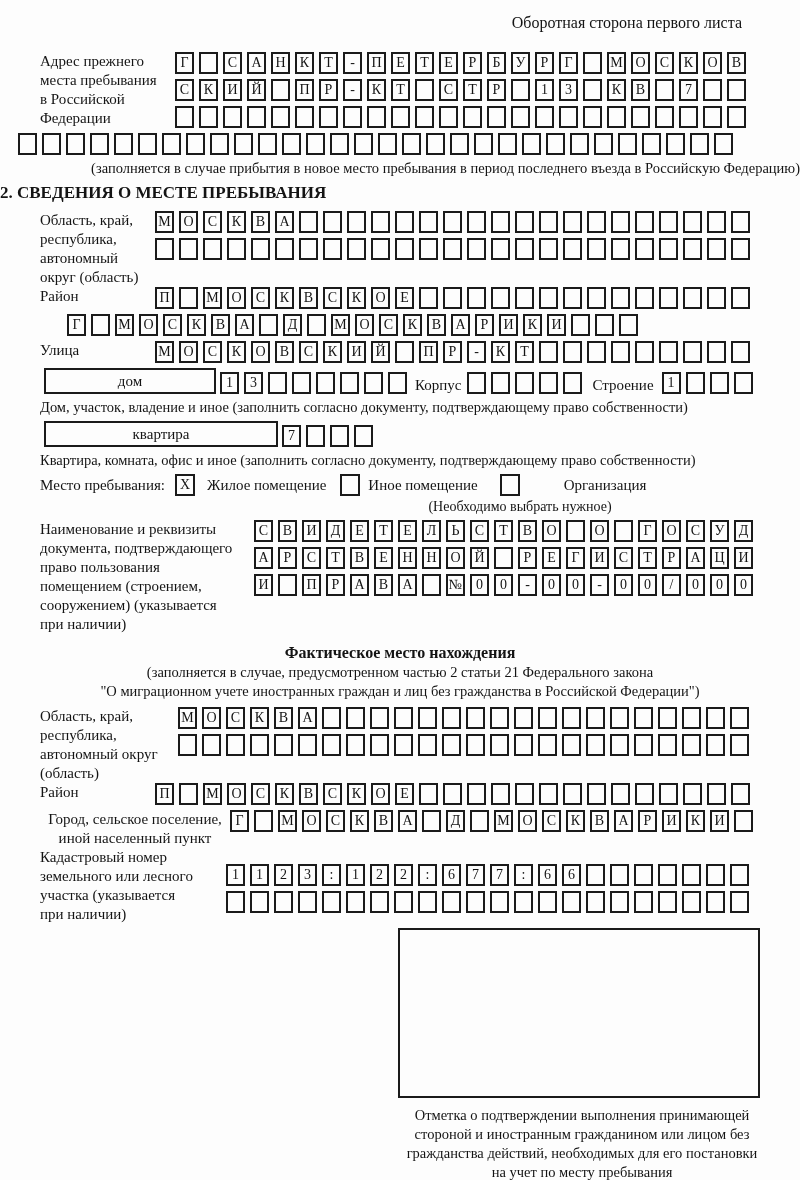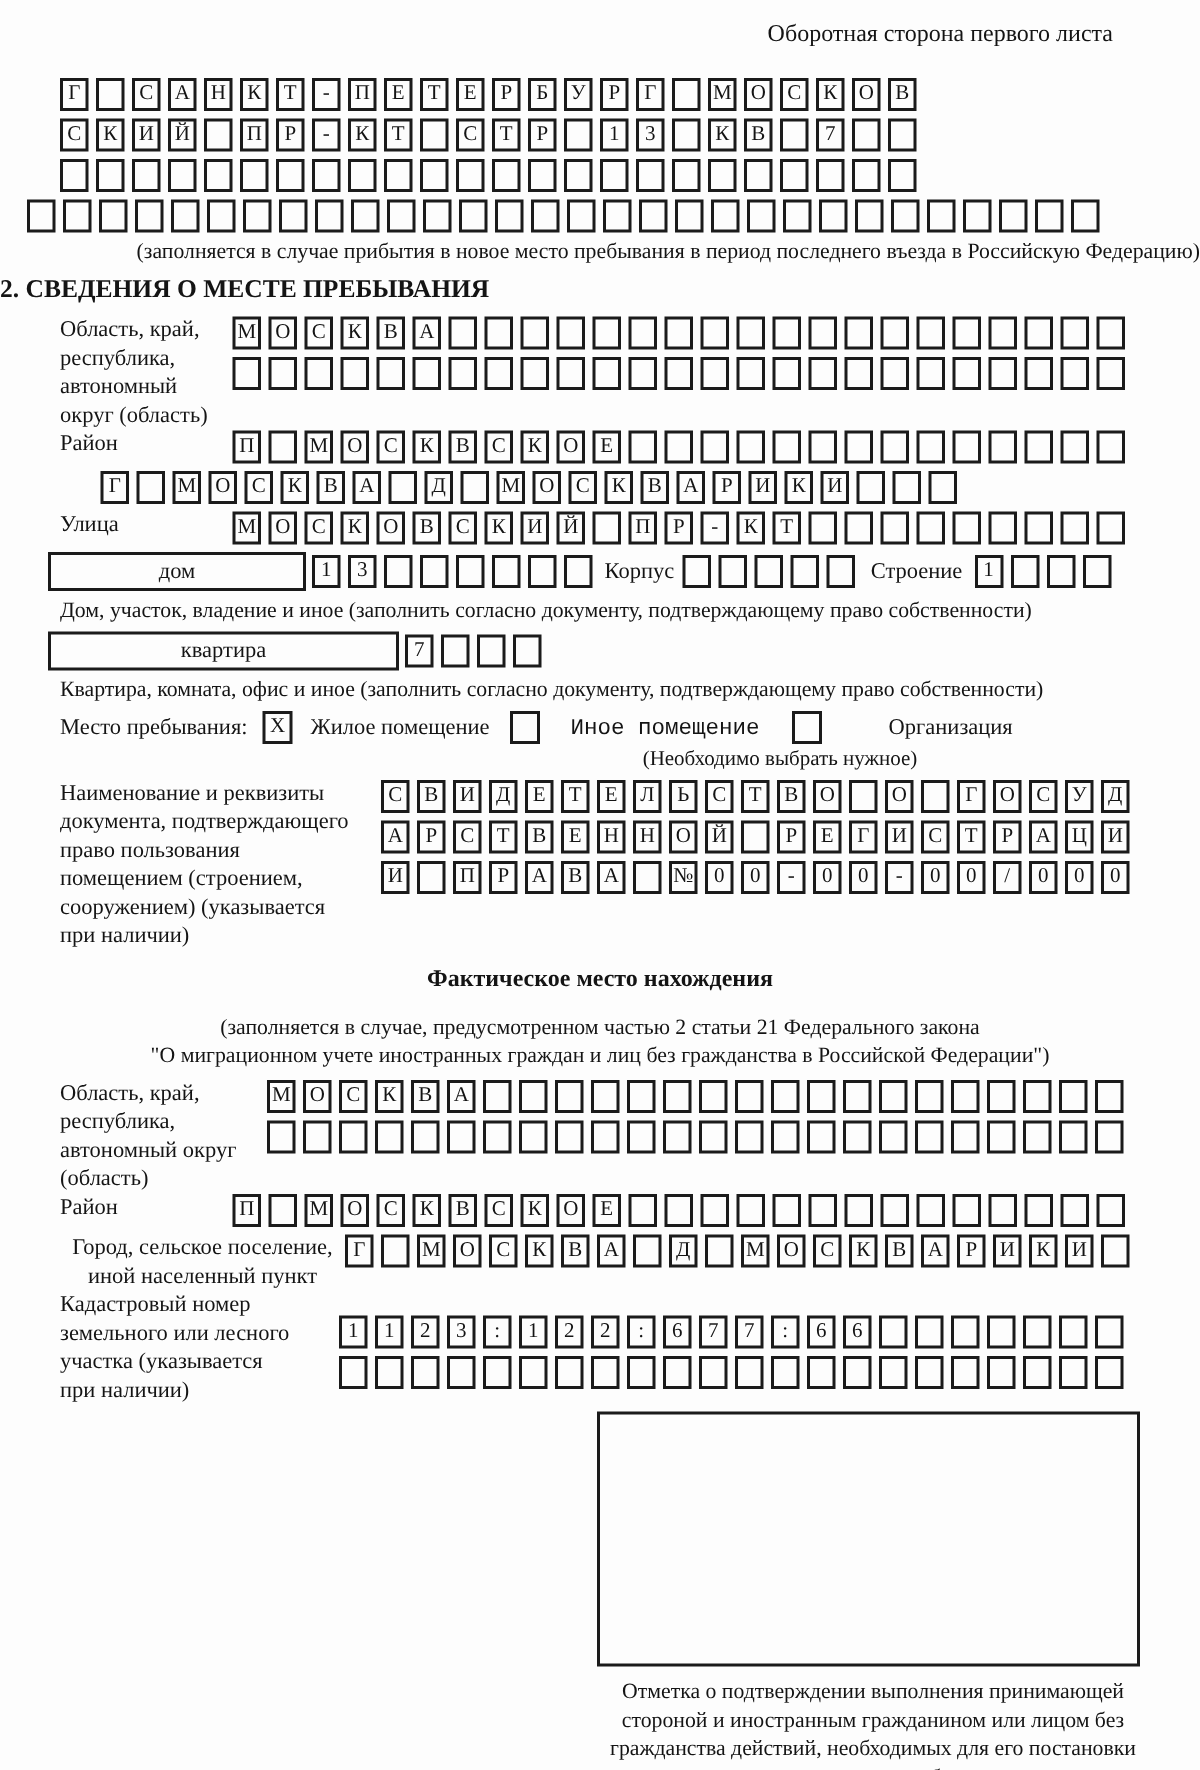--- a/index.html
+++ b/index.html
@@ -16,24 +16,24 @@
     display:inline-flex; align-items:center; justify-content:center;
   }
   .field{ display:flex; margin-left:40px; align-items:flex-start; }
   .flabel{ flex:none; font-size:15px; line-height:19px; white-space:pre-line; }
   .w115{ width:115px; } .w135{ width:135px; } .w138{ width:138px; }
   .w190{ width:190px;text-align:center; } .w186{ width:186px; } .w200{ width:200px; }
   .indent27 .cells{ margin-left:27px; }
   .fullrow{ margin-left:18px; }
   .center-note{ text-align:right; font-size:14.5px; margin:2px 0 4px 0; }
   .sec-title{ font-weight:bold; font-size:17px; margin:6px 0 8px 0; }
-  .sub-title{ text-align:center; font-weight:bold; font-size:16px; margin:10px 0 14px 0; }
+  .sub-title{ text-align:center; font-weight:bold; font-size:16px; margin:10px 0 1px 0; }
   .sub-note{ text-align:center; font-size:14.5px; line-height:19px; white-space:pre-line; margin-bottom:6px; }
   .caption{ margin-left:40px; font-size:14.5px; margin-bottom:5px; }
-  .inline-row{ display:flex; align-items:center; margin-left:32px; margin-bottom:5px; }
+  .inline-row{ display:flex; align-items:flex-end; margin-left:44px; margin-bottom:5px; }
   .wide-box{
     box-sizing:border-box; border:2px solid #1b1b1b; height:26px;
     display:flex; align-items:center; justify-content:center; font-size:15px; flex:none;
   }
   .box-dom{ width:172px; margin-right:4px; }
   .box-kv{ width:234px; margin-right:4px; }
   .inline-row .cells{ margin-bottom:0; }
   .inline-lbl{ font-size:15px; flex:none; }
   .stay-row{ display:flex; align-items:center; margin-left:40px; margin-top:4px; margin-bottom:3px; font-size:15px; }
   .chk{
@@ -45,20 +45,24 @@
   .stamp-box{ box-sizing:border-box; width:362px; height:170px; border:2px solid #1b1b1b; margin-left:398px; margin-top:4px; }
   .stamp-note{ margin-left:394px; width:376px; text-align:center; font-size:14.5px; line-height:19px; white-space:pre-line; margin-top:8px; }
   .mt20{ margin-top:20px; }
 </style>
 </head>
 <body>
 
 <div class="header-right">Оборотная сторона первого листа</div>
 
 <div class="field mt20">
+  <div class="flabel w135">Адрес прежнего
+места пребывания
+в Российской
+Федерации</div>
   <div>
     <div class="cells">
         <span class="cell">Г</span>
         <span class="cell"></span>
         <span class="cell">С</span>
         <span class="cell">А</span>
         <span class="cell">Н</span>
         <span class="cell">К</span>
         <span class="cell">Т</span>
         <span class="cell">-</span>
@@ -362,21 +366,21 @@
       <span class="cell"></span>
     </div>
 </div>
 <div class="caption">Квартира, комната, офис и иное (заполнить согласно документу, подтверждающему право собственности)</div>
 
 <div class="stay-row">
   <span>Место пребывания:</span>
   <span class="chk" style="margin-left:10px;">X</span>
   <span style="margin-left:12px;">Жилое помещение</span>
   <span class="chk" style="margin-left:14px;"></span>
-  <span style="margin-left:20px;font-family:Liberation Mono, monospace;">Иное помещение</span>
+  <span style="margin-left:8px;">Иное помещение</span>
   <span class="chk" style="margin-left:22px;"></span>
   <span style="margin-left:44px;">Организация</span>
 </div>
 <div class="caption" style="margin-left:240px;font-size:14px;text-align:center;">(Необходимо выбрать нужное)</div>
 
 <div class="field" style="margin-top:4px;">
   <div class="flabel w200">Наименование и реквизиты
 документа, подтверждающего
 право пользования
 помещением (строением,

